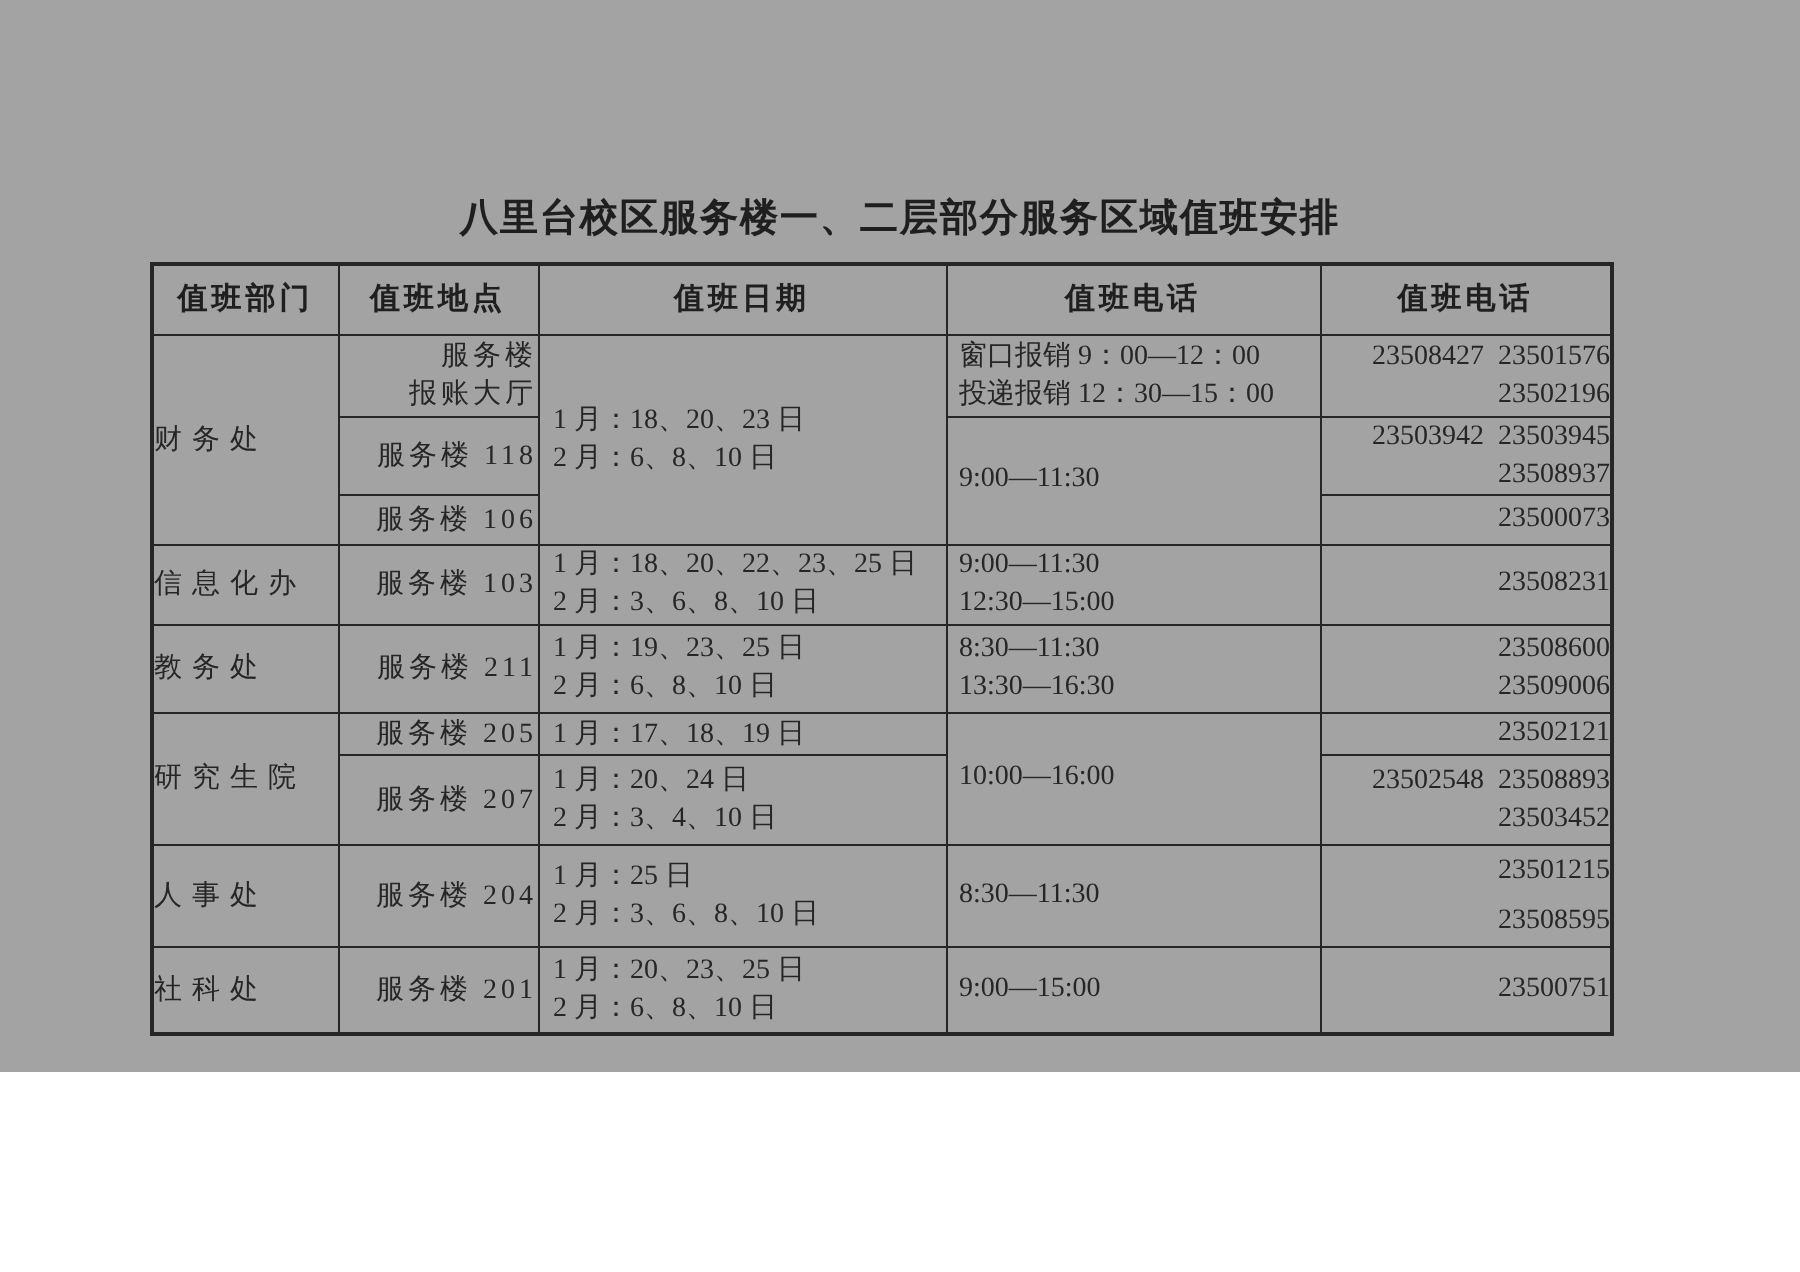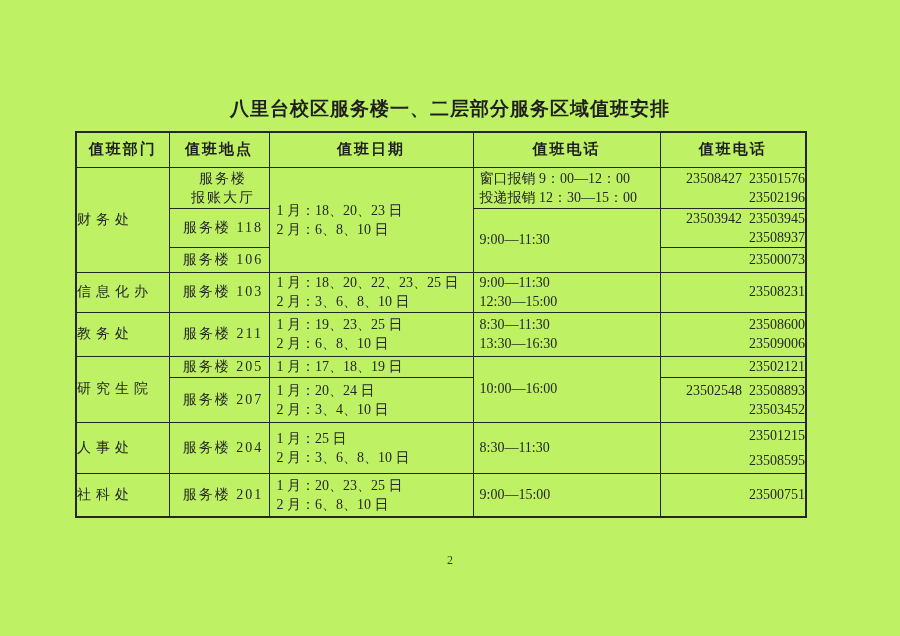--- a/index.html
+++ b/index.html
@@ -1,33 +1,33 @@
 <!DOCTYPE html>
 <html><head>
 <meta charset="utf-8">
 <style>
   html,body{margin:0;padding:0;background:#ffffff;}
   .page{
-    position:relative;width:900px;height:636px;background:#bef264;
+    position:relative;width:900px;height:536px;background:#a3a3a3;
     font-family:"Liberation Serif","DejaVu Serif",serif;color:#262626;overflow:hidden;
   }
   .doc-title{
     position:absolute;top:96px;left:0;width:900px;text-align:center;
     font-size:19px;font-weight:bold;letter-spacing:1px;color:#1f1f1f;
   }
   table.duty{
     position:absolute;top:131px;left:75px;width:730px;
     border-collapse:collapse;table-layout:fixed;
     border:2px solid #262626;
   }
   th,td{border:1px solid #262626;vertical-align:middle;padding:0;overflow:hidden;}
   th{font-weight:bold;font-size:15px;text-align:center;letter-spacing:2px;color:#1f1f1f;}
   td{font-size:14px;}
   .c-dept{letter-spacing:5px;}
-  .c-loc{text-align:center;padding-left:8px;letter-spacing:2px;margin-top:32px;}
+  .c-loc{text-align:right;padding-left:8px;letter-spacing:2px;margin-top:32px;}
   .c-date{text-align:left;padding-left:7px;}
   .c-time{text-align:left;padding-left:6px;}
   .c-phone{text-align:right;padding-left:7px;}
   .line{line-height:19px;white-space:pre-wrap;}
   .spread .line{line-height:25px;}
   tr.rh35{height:35px} tr.rh41{height:41px} tr.rh36{height:36px}
   tr.rh25{height:25px} tr.rh40{height:40px} tr.rh44{height:44px}
   tr.rh21{height:21px} tr.rh45{height:45px} tr.rh51{height:51px}
   .page-number{
     position:absolute;top:553px;left:0;width:900px;text-align:center;

